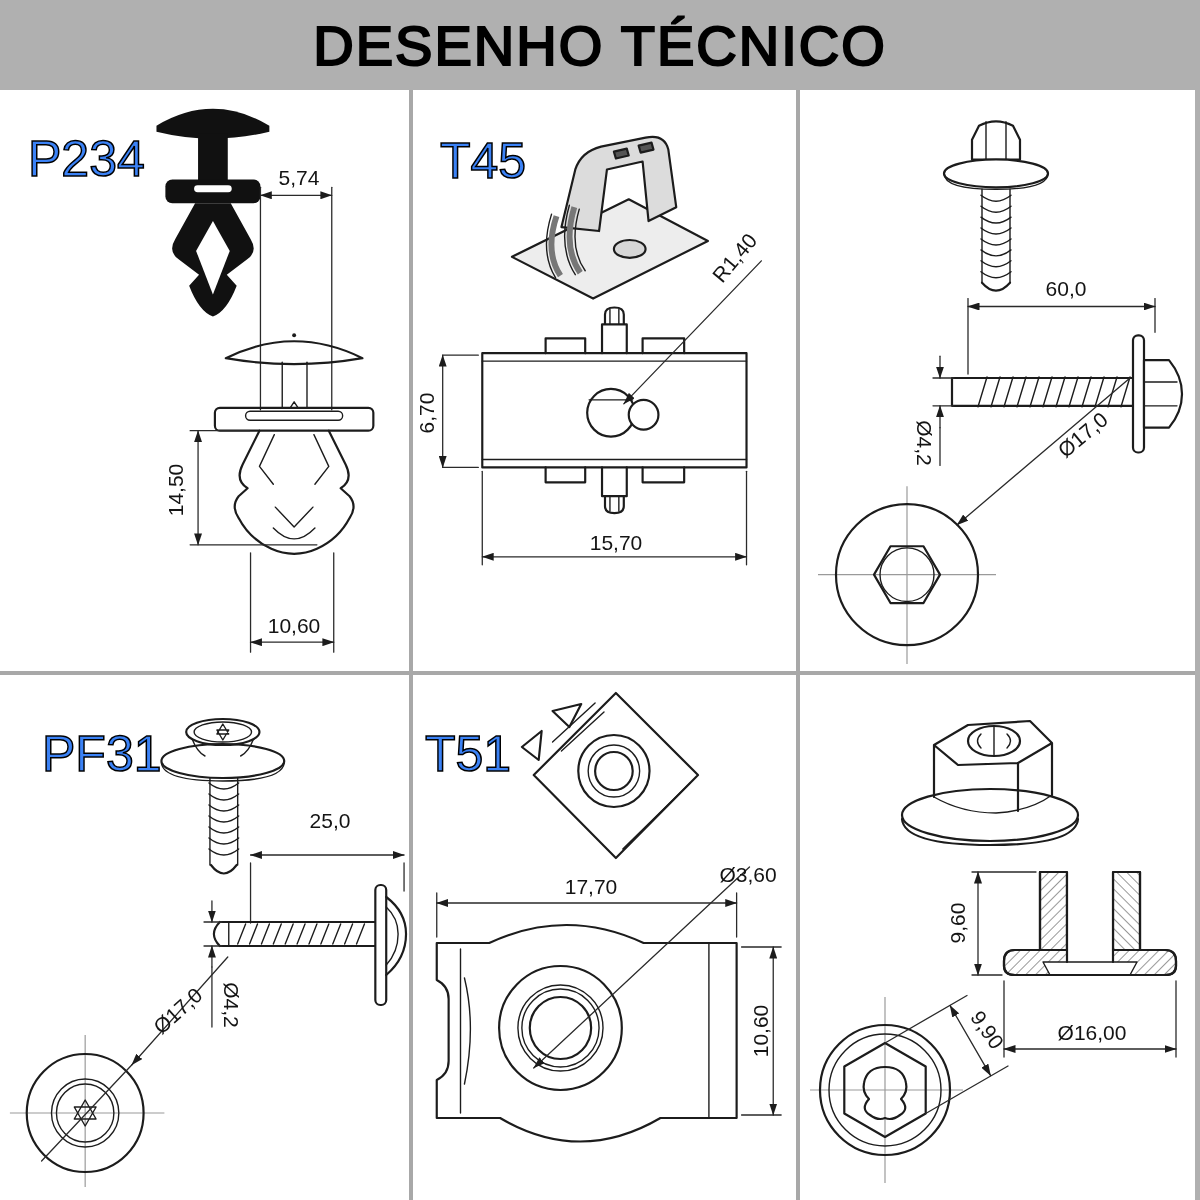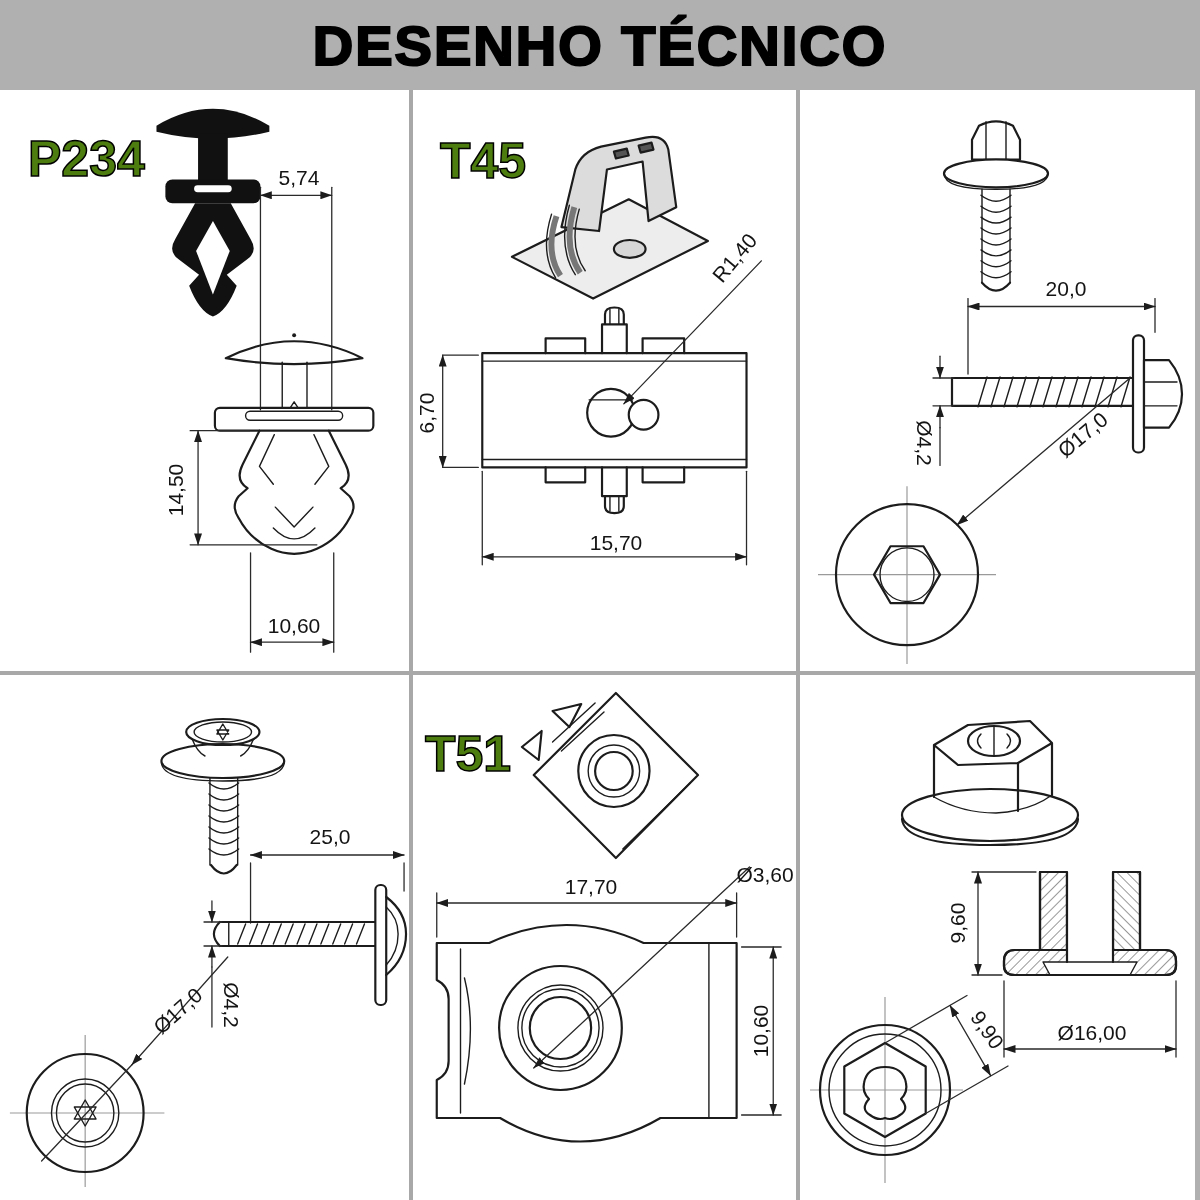--- a/index.html
+++ b/index.html
@@ -1,28 +1,28 @@
 <!DOCTYPE html>
 <html><head>
 <meta charset="utf-8">
 <style>
   html,body{margin:0;padding:0;background:#fff;}
   .page{position:relative;width:1200px;height:1200px;background:#fff;overflow:hidden;
         font-family:"Liberation Sans",sans-serif;}
   .title-band{position:absolute;top:0;left:0;width:1200px;height:90px;background:#b0b0b0;
         display:flex;align-items:center;justify-content:center;}
-  .title-band h1{margin:0;font-size:56px;font-weight:700;letter-spacing:2px;color:#000;
+  .title-band h1{margin:0;font-size:56px;font-weight:400;letter-spacing:2px;color:#000;
         -webkit-text-stroke:2.2px #000;}
   .grid{position:absolute;top:90px;left:0;display:grid;
         grid-template-columns:413px 387px 400px;grid-template-rows:585px 525px;}
   .cell{position:relative;background:#fff;box-sizing:border-box;}
   .bR{border-right:4px solid #a8a8a8;}
   .bB{border-bottom:4px solid #a8a8a8;}
   .cell svg{position:absolute;left:0;top:0;width:100%;height:100%;}
-  .part-label{position:absolute;font-size:50px;font-weight:700;color:#4d7c0f;
+  .part-label{position:absolute;font-size:50px;font-weight:400;color:#3b82f6;
         -webkit-text-stroke:1.5px #000;white-space:nowrap;}
   .dim{position:absolute;font-size:21px;color:#141414;white-space:nowrap;}
   .edge-strip{position:absolute;top:0;right:0;width:5px;height:1200px;background:#b0b0b0;}
   
   .o{stroke:#1c1c1c;stroke-width:2.2;fill:none;stroke-linejoin:round;stroke-linecap:round;}
   .t{stroke-width:1.4;}
   .s{stroke:#1c1c1c;stroke-width:2.2;stroke-linejoin:round;stroke-linecap:round;}
   .d{stroke:#2a2a2a;stroke-width:1.3;fill:none;stroke-linecap:round;}
   .ch{stroke:#9a9a9a;stroke-width:1.2;fill:none;}
   .blk{fill:#111;stroke:none;}
@@ -159,21 +159,21 @@
           <line class="d" x1="140" y1="340" x2="140" y2="318" marker-end="url(#m32)"></line>
           <line class="d" x1="140" y1="340" x2="140" y2="378"></line>
           <line class="ch" x1="18" y1="488" x2="196" y2="488"></line>
           <line class="ch" x1="107" y1="399" x2="107" y2="578"></line>
           <circle class="o" cx="107" cy="488" r="71"></circle>
           <polygon class="o" points="140,488 123.5,516.6 90.5,516.6 74,488 90.5,459.4 123.5,459.4"></polygon>
           <circle class="o t" cx="107" cy="488" r="27"></circle>
           <line class="d" x1="157" y1="438" x2="330" y2="290" marker-start="url(#m32)"></line>
         </g>
       </svg>
-      <span class="dim" style="left:266px;top:199px;transform:translate(-50%,-50%)">20,0</span>
+      <span class="dim" style="left:266px;top:199px;transform:translate(-50%,-50%)">60,0</span>
       <span class="dim" style="left:124px;top:353px;transform:translate(-50%,-50%) rotate(90deg)">Ø4,2</span>
       <span class="dim" style="left:283px;top:345px;transform:translate(-50%,-50%) rotate(-40deg)">Ø17,0</span>
     </section>
 
     <section class="cell bR">
       <svg viewBox="0 0 413 525" preserveAspectRatio="none">
         <defs>
           <marker id="m31" viewBox="0 0 12 8" refX="11.5" refY="4" markerWidth="12" markerHeight="8" orient="auto-start-reverse" markerUnits="userSpaceOnUse">
             <path d="M0 0 L12 4 L0 8 Z" fill="#1c1c1c"></path>
           </marker>
@@ -208,21 +208,22 @@
           <line class="ch" x1="10" y1="438" x2="166" y2="438"></line>
           <line class="ch" x1="86" y1="360" x2="86" y2="512"></line>
           <circle class="o" cx="86" cy="438" r="59"></circle>
           <circle class="o t" cx="86" cy="438" r="34"></circle>
           <circle class="o t" cx="86" cy="438" r="29"></circle>
           <path class="o t" d="M86 425 L97 444 L75 444 Z M86 451 L75 432 L97 432 Z"></path>
           <line class="d" x1="133" y1="390" x2="230" y2="282" marker-start="url(#m31)"></line>
           <line class="d" x1="133" y1="390" x2="42" y2="486"></line>
         </g>
       </svg>
-      <span class="dim" style="left:330px;top:162px;transform:translate(-50%,-50%)">25,0</span>
+      <span class="part-label" style="left:42px;top:50px">PF31</span>
+      <span class="dim" style="left:330px;top:146px;transform:translate(-50%,-50%)">25,0</span>
       <span class="dim" style="left:231px;top:330px;transform:translate(-50%,-50%) rotate(90deg)">Ø4,2</span>
       <span class="dim" style="left:178px;top:336px;transform:translate(-50%,-50%) rotate(-42deg)">Ø17,0</span>
     </section>
 
     <section class="cell bR">
       <svg viewBox="0 0 387 525" preserveAspectRatio="none">
         <defs>
           <marker id="m51" viewBox="0 0 12 8" refX="11.5" refY="4" markerWidth="12" markerHeight="8" orient="auto-start-reverse" markerUnits="userSpaceOnUse">
             <path d="M0 0 L12 4 L0 8 Z" fill="#1c1c1c"></path>
           </marker>
@@ -251,21 +252,21 @@
           <line class="d" x1="327" y1="218" x2="327" y2="262"></line>
           <line class="d" x1="24" y1="228" x2="327" y2="228" marker-start="url(#m51)" marker-end="url(#m51)"></line>
           <line class="d" x1="122" y1="393" x2="340" y2="192" marker-start="url(#m51)"></line>
           <line class="d" x1="332" y1="272" x2="372" y2="272"></line>
           <line class="d" x1="332" y1="440" x2="372" y2="440"></line>
           <line class="d" x1="364" y1="272" x2="364" y2="440" marker-start="url(#m51)" marker-end="url(#m51)"></line>
         </g>
       </svg>
       <span class="part-label" style="left:12px;top:50px">T51</span>
       <span class="dim" style="left:178px;top:212px;transform:translate(-50%,-50%)">17,70</span>
-      <span class="dim" style="left:352px;top:200px;transform:translate(-50%,-50%)">Ø3,60</span>
+      <span class="dim" style="left:335px;top:200px;transform:translate(-50%,-50%)">Ø3,60</span>
       <span class="dim" style="left:348px;top:356px;transform:translate(-50%,-50%) rotate(-90deg)">10,60</span>
     </section>
 
     <section class="cell">
       <svg viewBox="0 0 400 525" preserveAspectRatio="none">
         <defs>
           <marker id="m331" viewBox="0 0 12 8" refX="11.5" refY="4" markerWidth="12" markerHeight="8" orient="auto-start-reverse" markerUnits="userSpaceOnUse">
             <path d="M0 0 L12 4 L0 8 Z" fill="#1c1c1c"></path>
           </marker>
           <pattern id="h331a" width="7" height="7" patternTransform="rotate(45)" patternUnits="userSpaceOnUse">

